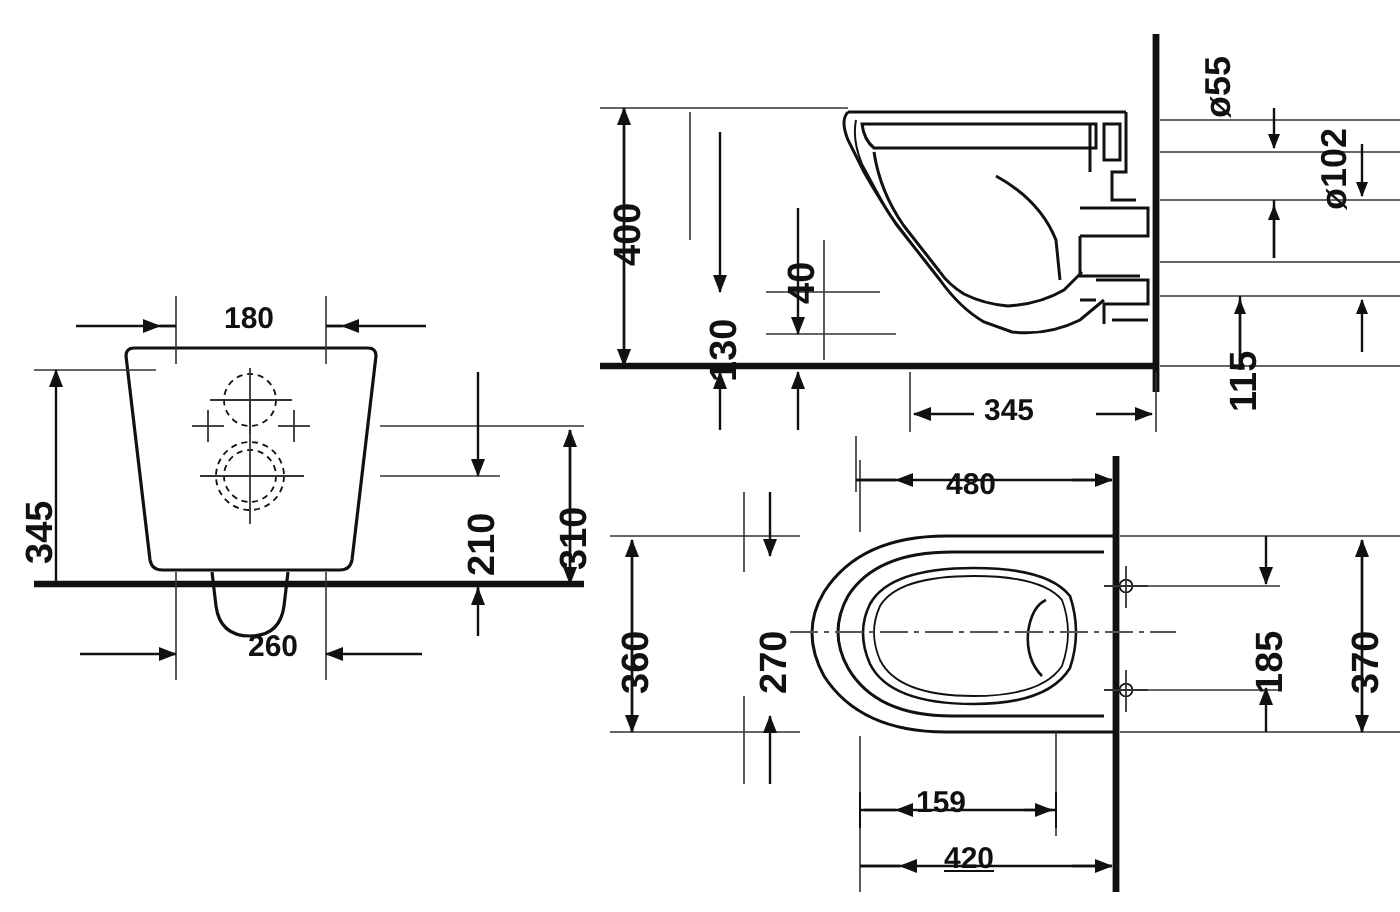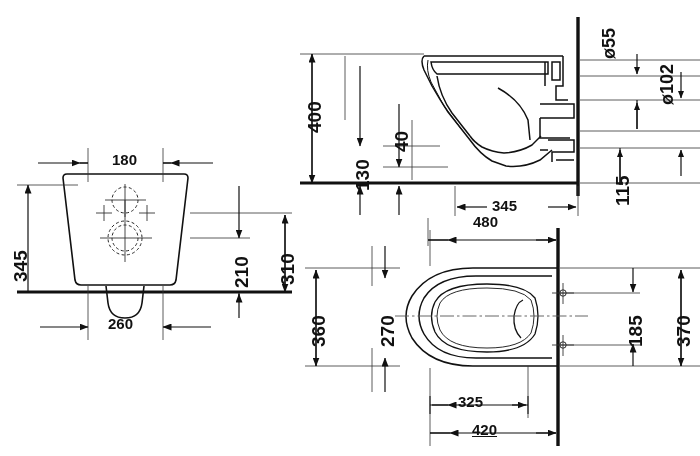--- a/index.html
+++ b/index.html
@@ -275,33 +275,33 @@
   <g stroke-width="1.2">
     <line x1="681" y1="366" x2="681" y2="270" marker-end="url(#ah)"></line>
     <line x1="681" y1="270" x2="681" y2="366" marker-end="url(#ah)"></line>
   </g>
 
   </g>
 </svg>
 
 <div class="dimtxt h" style="left:112px;top:152px;">180</div>
 <div class="dimtxt v" style="left:11px;top:282px;transform:rotate(-90deg);">345</div>
-<div class="dimtxt h" style="left:108px;top:316px;">260</div>
+<div class="dimtxt h" style="left:124px;top:316px;">260</div>
 <div class="dimtxt v" style="left:232px;top:288px;transform:rotate(-90deg);">210</div>
 <div class="dimtxt v" style="left:278px;top:285px;transform:rotate(-90deg);">310</div>
 
 <div class="dimtxt v" style="left:305px;top:133px;transform:rotate(-90deg);">400</div>
 <div class="dimtxt v" style="left:353px;top:191px;transform:rotate(-90deg);">130</div>
 <div class="dimtxt v" style="left:392px;top:152px;transform:rotate(-90deg);">40</div>
 <div class="dimtxt h" style="left:492px;top:198px;">345</div>
 <div class="dimtxt v" style="left:613px;top:206px;transform:rotate(-90deg);">115</div>
 <div class="dimtxt v2" style="left:600px;top:59px;transform:rotate(-90deg);">ø55</div>
 <div class="dimtxt v2" style="left:658px;top:105px;transform:rotate(-90deg);">ø102</div>
 
-<div class="dimtxt h" style="left:473px;top:214px;text-align:center;">480</div>
+<div class="dimtxt h" style="left:473px;top:235px;text-align:center;">480</div>
 <div class="dimtxt h" style="left:472px;top:422px;text-decoration:underline;">420</div>
-<div class="dimtxt h" style="left:458px;top:394px;">325</div>
+<div class="dimtxt h" style="left:458px;top:394px;">159</div>
 <div class="dimtxt v" style="left:309px;top:347px;transform:rotate(-90deg);">360</div>
 <div class="dimtxt v" style="left:378px;top:347px;transform:rotate(-90deg);">270</div>
 <div class="dimtxt v" style="left:626px;top:347px;transform:rotate(-90deg);">185</div>
 <div class="dimtxt v" style="left:674px;top:347px;transform:rotate(-90deg);">370</div>
 
 </div>
 
 </body></html>

